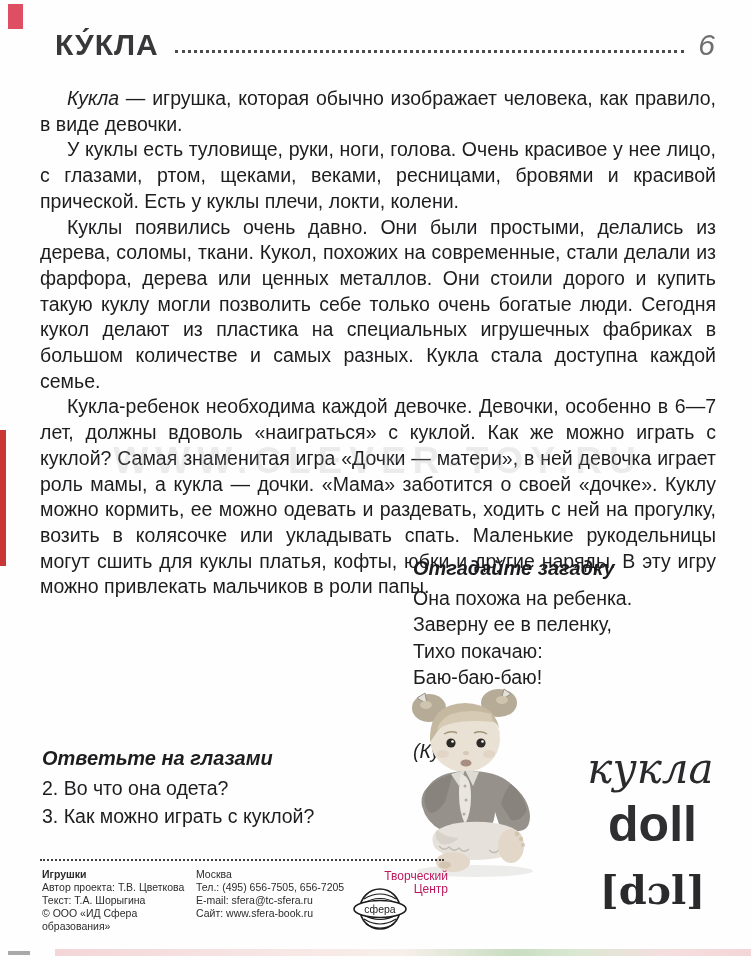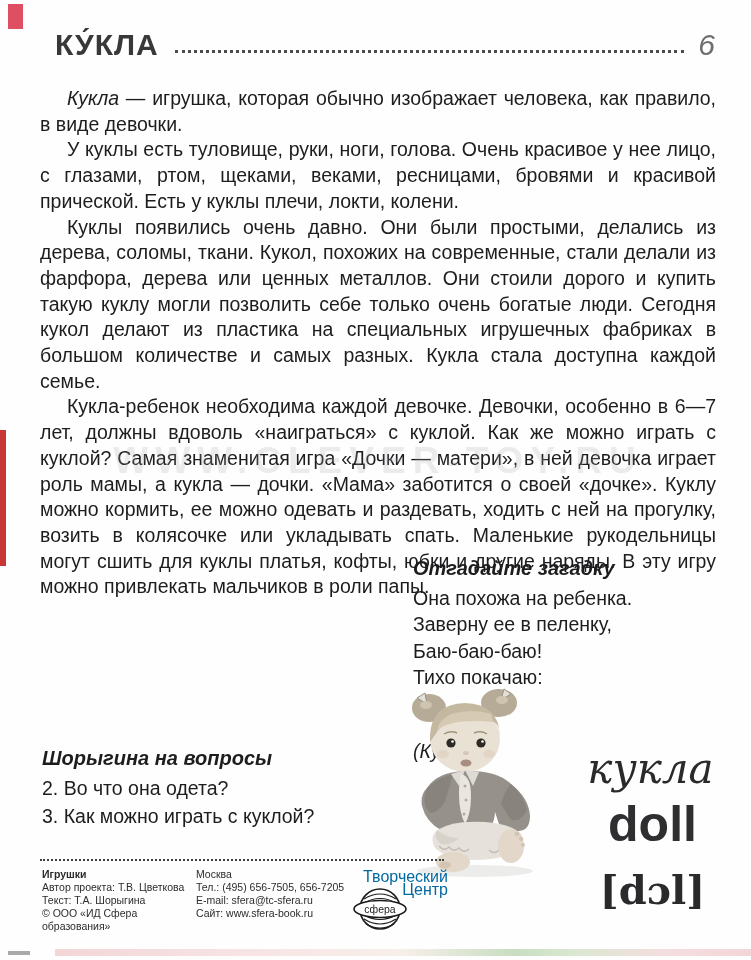--- a/index.html
+++ b/index.html
@@ -48,21 +48,21 @@
   .watermark{position:absolute;left:28px;top:440px;width:700px;text-align:center;
     font-size:37px;font-weight:bold;letter-spacing:7px;color:rgba(170,170,175,0.22);
     pointer-events:none;user-select:none;}
   
   .footer-sep{position:absolute;left:40px;top:859px;width:404px;border-top:2px dotted #3f3f41;}
   .footer{position:absolute;top:868px;left:0;width:751px;font-size:10.5px;line-height:13px;color:#2c2c2e;}
   .f-col1{position:absolute;left:42px;width:150px;}
   .f-col2{position:absolute;left:196px;width:160px;}
   .f-title{font-weight:bold;}
   .f-logo{position:absolute;left:352px;top:2px;width:96px;height:62px;}
-  .f-logo-text{position:absolute;right:0;top:0;text-align:right;font-size:16px;line-height:13px;color:#0369a1;}
+  .f-logo-text{position:absolute;right:0;top:0;text-align:right;font-size:12px;line-height:13px;color:#be185d;}
   .f-logo-svg{position:absolute;left:0;top:15px;}
 </style>
 </head>
 <body>
 
 <div class="page">
 
   <div class="corner-mark" style="background:#df4f63;"></div>
   <div class="edge-bar" style="background:#c93636;"></div>
   <div class="bottom-dash"></div>
@@ -81,27 +81,27 @@
     <p>Кукла-ребенок необходима каждой девочке. Девочки, особенно в 6—7 лет, должны вдоволь «наиграться» с куклой. Как же можно играть с куклой? Самая знаменитая игра «Дочки — матери», в ней девочка играет роль мамы, а кукла — дочки. «Мама» заботится о своей «дочке». Куклу можно кормить, ее можно одевать и раздевать, ходить с ней на прогулку, возить в колясочке или укладывать спать. Маленькие рукодельницы могут сшить для куклы платья, кофты, юбки и другие наряды. В эту игру можно привлекать мальчиков в роли папы.</p>
   </div>
 
   <div class="watermark">WWW.CLEVER-TOY.RU</div>
 
 
   <div class="riddle">
     <div class="col-heading">Отгадайте загадку</div>
     <div class="line">Она похожа на ребенка.</div>
     <div class="line">Заверну ее в пеленку,</div>
+    <div class="line">Тихо покачаю:</div>
     <div class="line">Баю-баю-баю!</div>
-    <div class="line">Тихо покачаю:</div>
     <div class="riddle-answer">(Кукла.)</div>
   </div>
 
   <div class="questions">
-    <div class="col-heading">Шорыгина на вопросы</div>
+    <div class="col-heading">Ответьте на глазами</div>
     <div class="line">2. Во что она одета?</div>
     <div class="line">3. Как можно играть с куклой?</div>
   </div>
 
   <div class="doll">
     <svg width="162" height="194" viewBox="0 0 162 194" xmlns="http://www.w3.org/2000/svg">
       <ellipse cx="82" cy="187" rx="58" ry="6" fill="#ececea"></ellipse>
 
       <ellipse cx="36" cy="24" rx="17" ry="14" fill="#b6ab97"></ellipse>
       <ellipse cx="106" cy="19" rx="18" ry="14" fill="#b6ab97"></ellipse>

